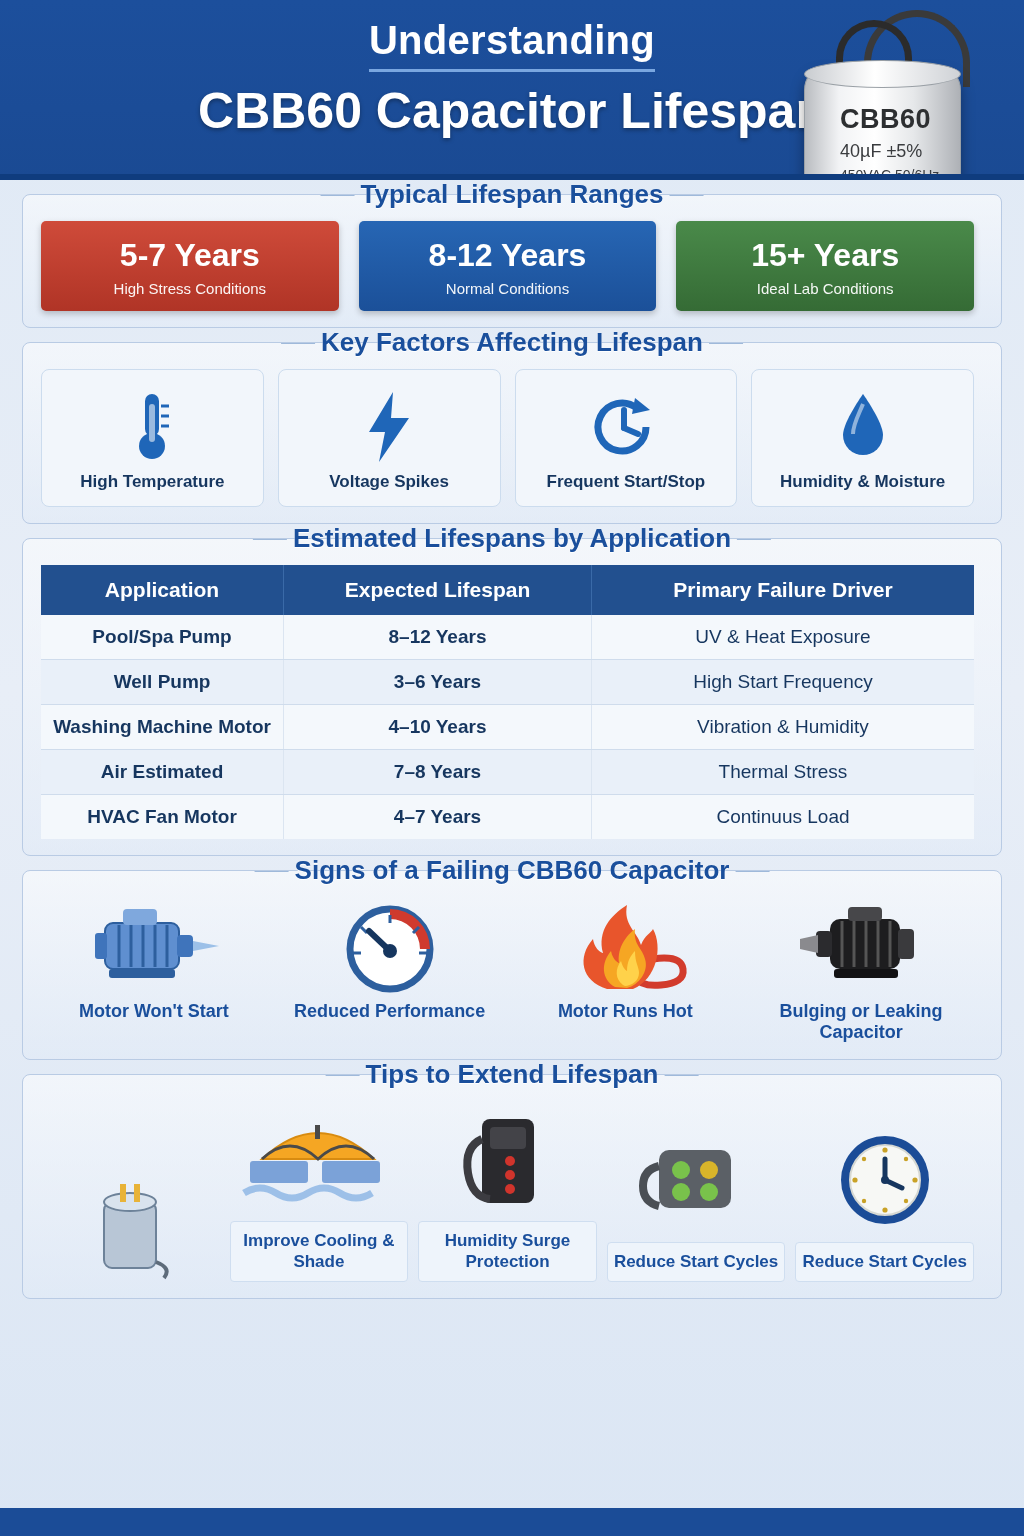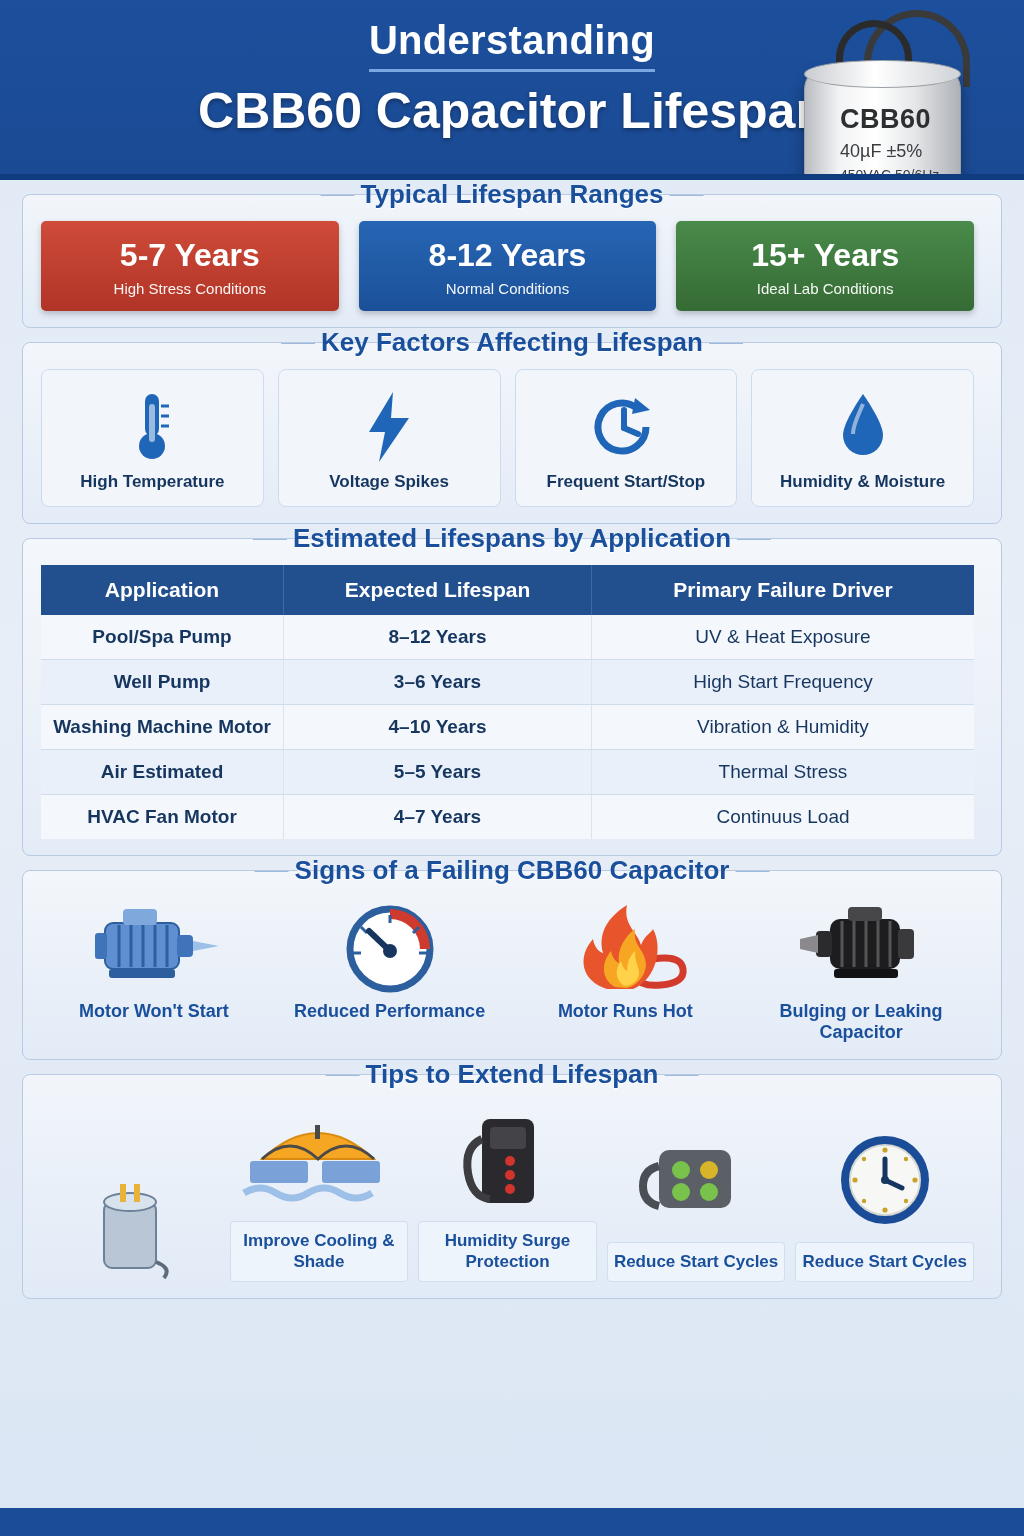--- a/index.html
+++ b/index.html
@@ -252,21 +252,21 @@
           <td class="c2">3–6 Years</td>
           <td>High Start Frequency</td>
         </tr>
         <tr>
           <td class="c1">Washing Machine Motor</td>
           <td class="c2">4–10 Years</td>
           <td>Vibration &amp; Humidity</td>
         </tr>
         <tr>
           <td class="c1">Air Estimated</td>
-          <td class="c2">5–5 Years</td>
+          <td class="c2">7–8 Years</td>
           <td>Thermal Stress</td>
         </tr>
         <tr>
           <td class="c1">HVAC Fan Motor</td>
           <td class="c2">4–7 Years</td>
           <td>Continuus Load</td>
         </tr>
       </tbody>
     </table>
   </div>

